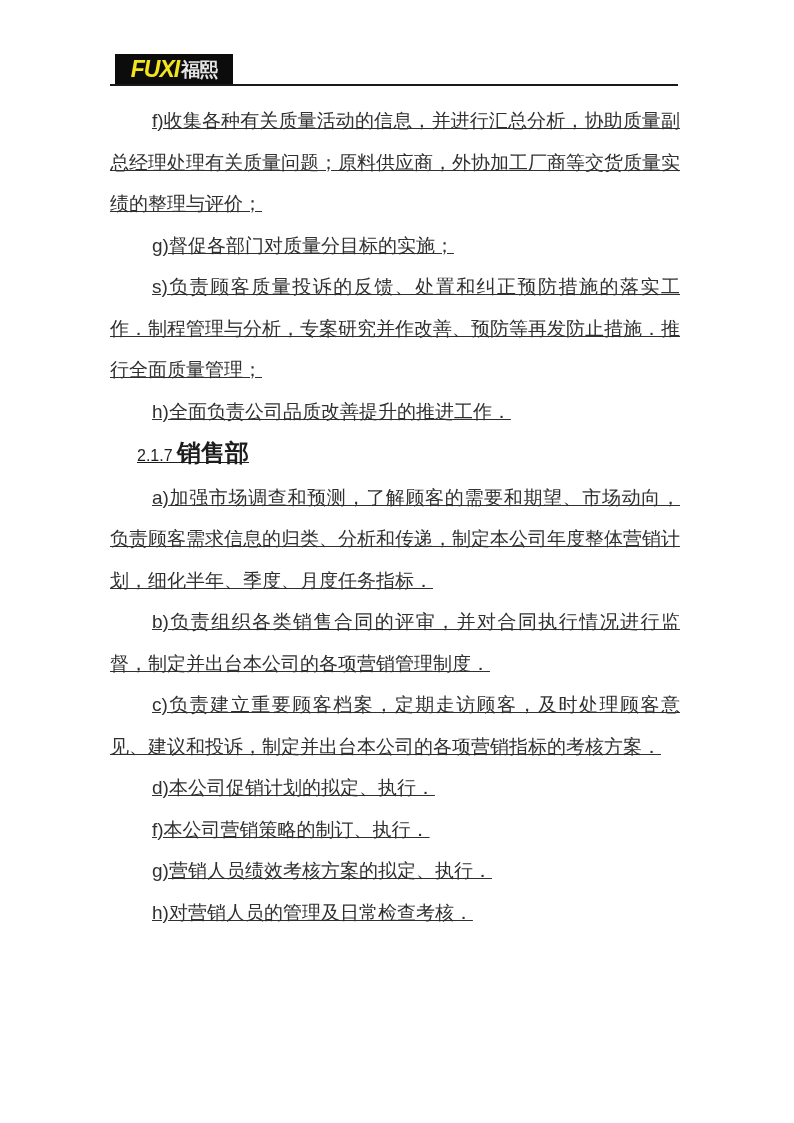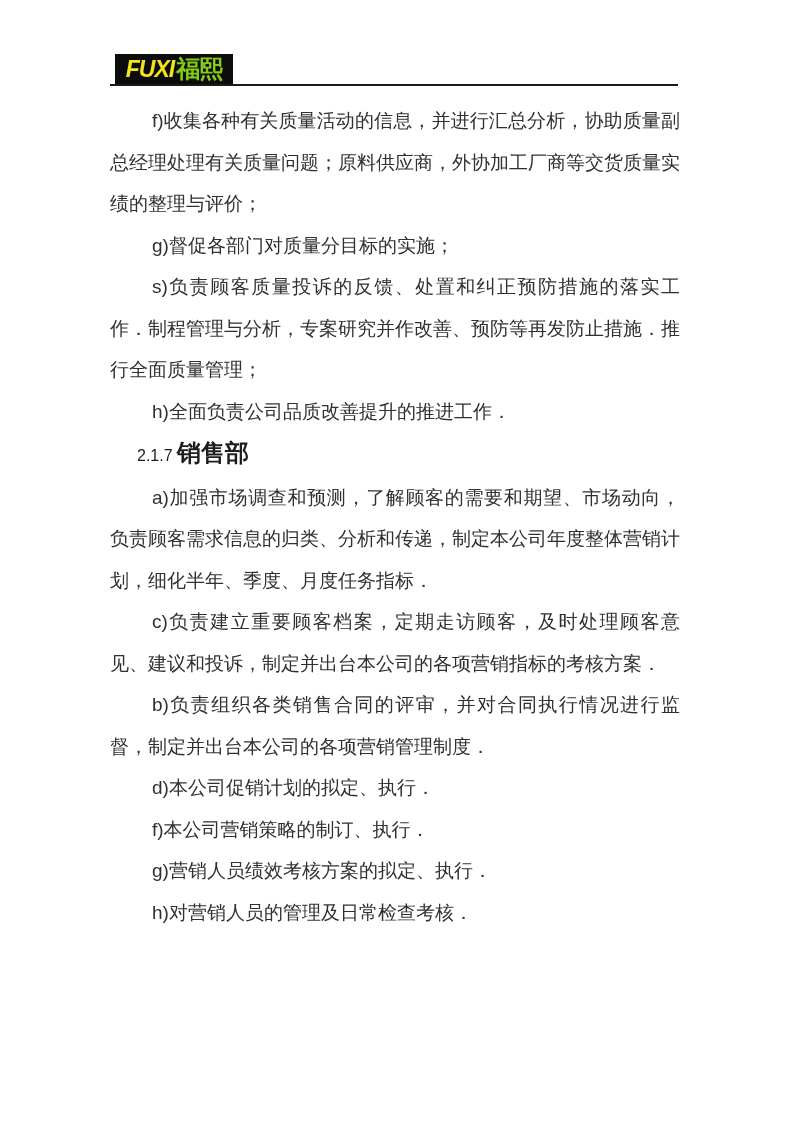--- a/index.html
+++ b/index.html
@@ -32,23 +32,23 @@
   .logo-latin {
     color: #f2e51c;
     font-weight: 700;
     font-style: italic;
     font-size: 23px;
     letter-spacing: -1px;
     line-height: 1;
     transform: scaleY(1.05);
   }
   .logo-cjk {
-    color: #84cc16;
+    color: #e5e5e5;
     font-weight: 700;
-    font-size: 24px;
+    font-size: 19px;
     letter-spacing: -1px;
     line-height: 1;
   }
   .header-rule {
     position: absolute;
     left: 110px;
     top: 84px;
     width: 568px;
     height: 2px;
     background: #1a1a1a;
@@ -61,20 +61,21 @@
     width: 570px;
     color: #303030;
   }
   .doc-body p {
     margin: 0;
     font-size: 19px;
     line-height: 41.5px;
     text-align: justify;
     text-justify: inter-ideograph;
     word-break: break-all;
+    text-decoration: underline;
   }
   .body-para {
     text-indent: 42px;
   }
   .heading {
     text-indent: 27px;
     color: #1d1d1d;
   }
   .heading .heading-num {
     font-weight: 400;
@@ -97,21 +98,21 @@
 
   <div class="header-rule"></div>
 
   <main class="doc-body">
       <p class="body-para">f)收集各种有关质量活动的信息，并进行汇总分析，协助质量副总经理处理有关质量问题；原料供应商，外协加工厂商等交货质量实绩的整理与评价；</p>
       <p class="body-para">g)督促各部门对质量分目标的实施；</p>
       <p class="body-para">s)负责顾客质量投诉的反馈、处置和纠正预防措施的落实工作．制程管理与分析，专案研究并作改善、预防等再发防止措施．推行全面质量管理；</p>
       <p class="body-para">h)全面负责公司品质改善提升的推进工作．</p>
       <p class="heading"><span class="heading-num">2.1.7 </span><span class="heading-title">销售部</span></p>
       <p class="body-para">a)加强市场调查和预测，了解顾客的需要和期望、市场动向，负责顾客需求信息的归类、分析和传递，制定本公司年度整体营销计划，细化半年、季度、月度任务指标．</p>
+      <p class="body-para">b)负责组织各类销售合同的评审，并对合同执行情况进行监督，制定并出台本公司的各项营销管理制度．</p>
       <p class="body-para">c)负责建立重要顾客档案，定期走访顾客，及时处理顾客意见、建议和投诉，制定并出台本公司的各项营销指标的考核方案．</p>
-      <p class="body-para">b)负责组织各类销售合同的评审，并对合同执行情况进行监督，制定并出台本公司的各项营销管理制度．</p>
       <p class="body-para">d)本公司促销计划的拟定、执行．</p>
       <p class="body-para">f)本公司营销策略的制订、执行．</p>
       <p class="body-para">g)营销人员绩效考核方案的拟定、执行．</p>
       <p class="body-para">h)对营销人员的管理及日常检查考核．</p>
     </main>
 
 </div>
 
 </body></html>

